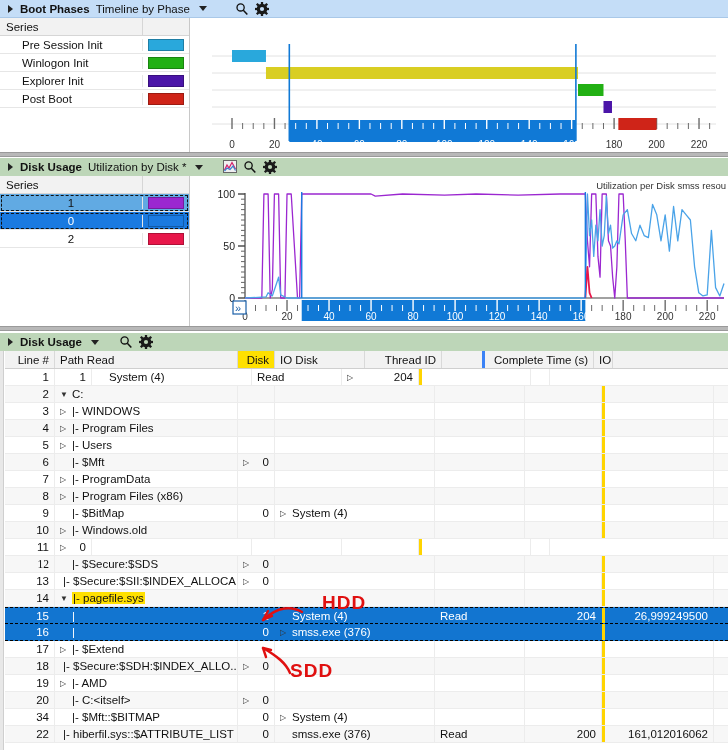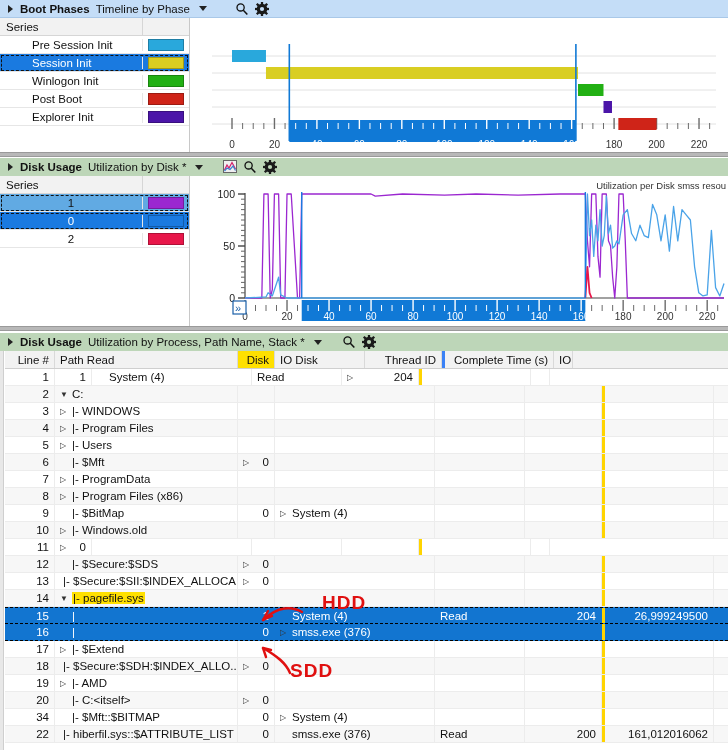--- a/index.html
+++ b/index.html
@@ -44,40 +44,40 @@
     background:#f2f2f2; border-bottom:1px solid #d6d6d6;
     font-size:11.5px; color:#111;
     display:flex;
   }
   .series-head .sh-name { flex:1; }
   .series-head .sh-col { width:47px; border-left:1px solid #d6d6d6;}
   .series-row {
     height:18px; display:flex; align-items:center;
     border-bottom:1px solid #e6e6e6; font-size:11.5px;
   }
-  .series-row .sr-label { flex:1; padding-left:32px; white-space:nowrap; }
+  .series-row .sr-label { flex:1; padding-left:22px; white-space:nowrap; }
   .series-row .sr-swatchcell { width:47px; display:flex; align-items:center; justify-content:center; border-left:1px solid #e6e6e6;}
   .swatch { width:36px; height:12px; border:1px solid rgba(0,0,0,.25); }
   .series-row.selected { background:#1a7ae0; color:#fff; outline:1px dashed #111; outline-offset:-2px;}
   .series-row.selected2 { background:#61aae3; color:#111; outline:1px dashed #111; outline-offset:-2px;}
   .series-row.centered .sr-label { padding-left:0; text-align:center; }
 
   
   .graph-pane { position:absolute; right:0; top:0; bottom:0; background:#fff; }
   .chart-svg { display:block; }
 
   
   .tbl-head {
     display:flex; height:18px; align-items:stretch;
     background:#f2f2f2; border-bottom:1px solid #cfcfcf;
     font-size:11.5px;
   }
   .th { display:flex; align-items:center; padding:0 5px; border-right:1px solid #d9d9d9; white-space:nowrap; overflow:hidden;}
   .th.hl { background:#ffe000; }
-  .th.yellowbar { border-left:3px solid #3b82f6; }
+  .th.yellowbar { border-left:3px solid #3b82f6;margin-left:40px; }
   .tbl-row { display:flex; height:17px; align-items:stretch; font-size:11.5px; border-bottom:1px solid #ececec;}
   .tbl-row.alt { background:#f7f7f7; }
   .td { display:flex; align-items:center; padding:0 5px; border-right:1px solid #ececec; white-space:nowrap; overflow:hidden;}
   .td.num { justify-content:flex-end; }
   .td.yellowbar { border-left:3px solid #ffd400; }
   .tbl-row.sel { background:#1275d0; color:#fff; }
   .tbl-row.sel .td { border-right-color:#1275d0;}
   .tbl-row.sel.dashtop { border-top:1px dashed #000; }
   .tbl-row.sel.dashbot { border-bottom:1px dashed #000; }
   .expander { display:inline-block; width:9px; margin-right:3px; color:#333; font-size:8px;}
@@ -138,42 +138,36 @@
         <span class="sh-name">Series</span>
         <span class="sh-col"></span>
       </div>
       <div id="boot-series-list">
           <div class="series-row">
             <span class="sr-label">Pre Session Init</span>
             <span class="sr-swatchcell">
               <span class="swatch" style="background: rgb(41, 168, 220);"></span>
             </span>
           </div>
-          <div class="series-row selected">
-            <span class="sr-label">Session Init</span>
-            <span class="sr-swatchcell">
-              <span class="swatch" style="background: rgb(217, 206, 34);"></span>
-            </span>
-          </div>
           <div class="series-row">
             <span class="sr-label">Winlogon Init</span>
             <span class="sr-swatchcell">
               <span class="swatch" style="background: rgb(34, 176, 20);"></span>
             </span>
           </div>
           <div class="series-row">
+            <span class="sr-label">Explorer Init</span>
+            <span class="sr-swatchcell">
+              <span class="swatch" style="background: rgb(75, 21, 168);"></span>
+            </span>
+          </div>
+          <div class="series-row">
             <span class="sr-label">Post Boot</span>
             <span class="sr-swatchcell">
               <span class="swatch" style="background: rgb(207, 36, 24);"></span>
-            </span>
-          </div>
-          <div class="series-row">
-            <span class="sr-label">Explorer Init</span>
-            <span class="sr-swatchcell">
-              <span class="swatch" style="background: rgb(75, 21, 168);"></span>
             </span>
           </div>
         </div>
     </div>
 
     <div class="graph-pane" style="left:190px;top:18px;width:538px;height:137px;">
       <svg id="boot-chart" class="chart-svg" width="538" height="137">
           <line x1="22" y1="38" x2="526" y2="38" stroke="#e2e2e2" stroke-width="1"></line>
           <line x1="22" y1="55" x2="526" y2="55" stroke="#e2e2e2" stroke-width="1"></line>
           <line x1="22" y1="72" x2="526" y2="72" stroke="#e2e2e2" stroke-width="1"></line>
@@ -414,21 +408,20 @@
         </svg>
     </div>
   </div>
 
   <div class="divider-bar" style="top:326px;"></div>
 
   <div class="panel" style="top:333px;height:417px;">
     <div class="panel-header ph-green">
       <span class="triangle-collapse" style="border-right:none;border-left:5px solid #222;"></span>
       <span class="ph-title">Disk Usage</span>
-      <span class="ph-sub">Utilization by Process, Path Name, Stack *</span>
       <span class="caret-down"></span>
       <span style="width:8px"></span>
       <span class="hicon ic-search">
         <svg width="14" height="14" viewBox="0 0 14 14">
             <circle cx="5.6" cy="5.4" r="3.6" fill="none" stroke="#111" stroke-width="1.3"></circle>
             <line x1="8.3" y1="8.2" x2="12.3" y2="12.6" stroke="#111" stroke-width="1.5"></line>
           </svg>
       </span>
       <span class="hicon ic-gear">
         <svg width="14" height="14" viewBox="0 0 16 16">
@@ -670,21 +663,21 @@
                 <span></span>
               </div>
               <div class="td" style="width: 90px; flex: 0 0 90px;"></div>
               <div class="td num" style="width: 77px; flex: 0 0 77px;">
                 <span></span>
               </div>
               <div class="td num yellowbar" style="width: 112px; flex: 0 0 112px;"></div>
               <div class="td" style="width: 19px; flex: 0 0 19px;"></div>
             </div>
             <div class="tbl-row alt">
-              <div class="td num" style="width: 50px; flex: 0 0 50px;">12</div>
+              <div class="td num" style="width: 50px; flex: 0 0 50px; font-family: Liberation Serif, serif;">12</div>
               <div class="td pathcell" style="width: 183px; flex: 0 0 183px;">
                 <span class="expander"></span>
                 <span>|- $Secure:$SDS</span>
               </div>
               <div class="td num" style="width: 37px; flex: 0 0 37px;">
                 <span class="expander" style="margin-right: auto;">▷</span>
                 <span>0</span>
               </div>
               <div class="td" style="width: 160px; flex: 0 0 160px;">
                 <span class="expander"></span>

